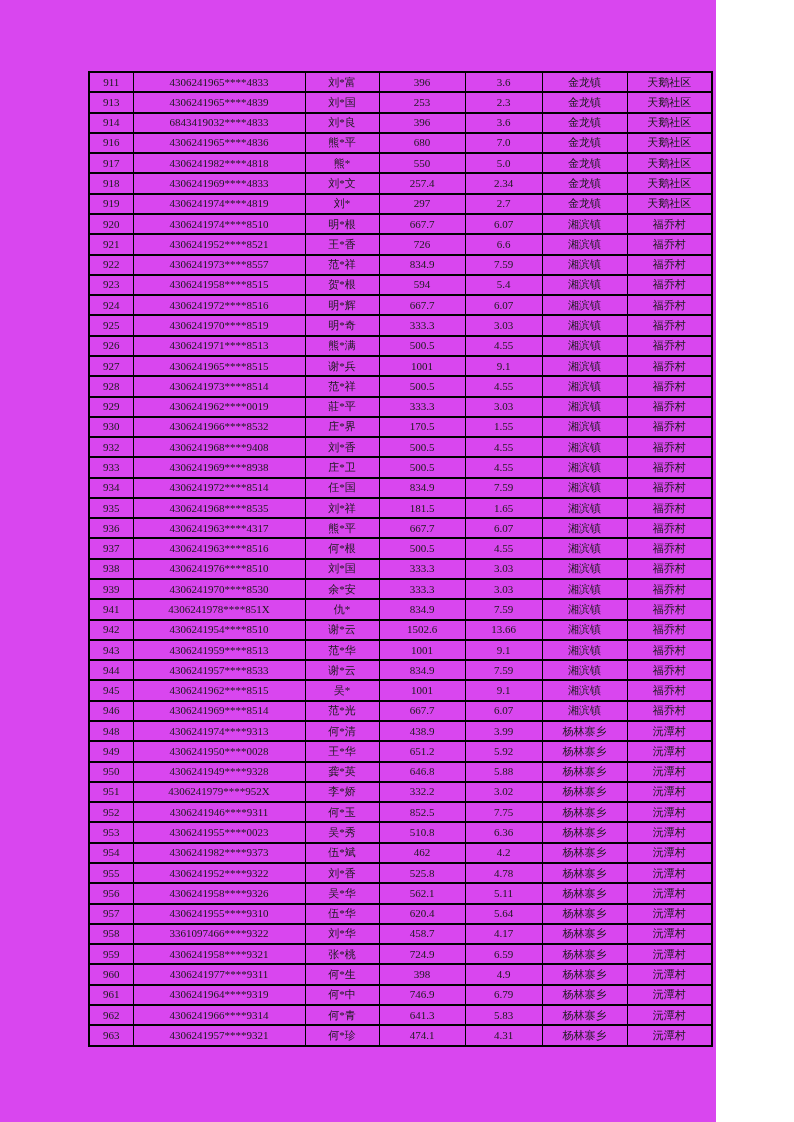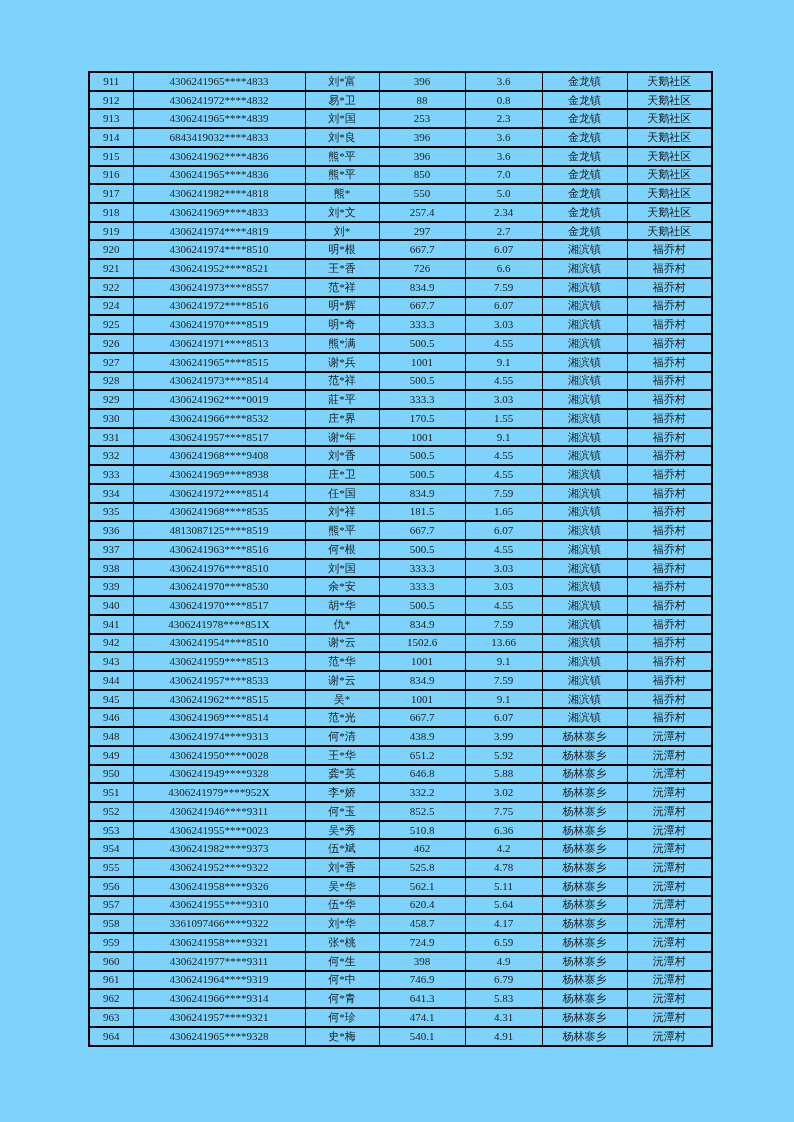--- a/index.html
+++ b/index.html
@@ -4,23 +4,23 @@
 <style>
   * { margin: 0; padding: 0; box-sizing: border-box; }
   html, body {
     width: 794px;
     height: 1122px;
     background: #ffffff;
     font-family: "Liberation Serif", "DejaVu Serif", serif;
   }
   .page {
     position: relative;
-    width: 794px;
+    width: 716px;
     height: 1122px;
-    background: #7dd3fc;
+    background: #d946ef;
     overflow: hidden;
   }
   table.records {
     position: absolute;
     left: 88px;
     top: 71px;
     width: 623px;
     height: 976px;
     border-collapse: collapse;
     table-layout: fixed;
@@ -59,60 +59,42 @@
         <tr>
           <td>911</td>
           <td>4306241965****4833</td>
           <td>刘*富</td>
           <td>396</td>
           <td>3.6</td>
           <td>金龙镇</td>
           <td>天鹅社区</td>
         </tr>
         <tr>
-          <td>912</td>
-          <td>4306241972****4832</td>
-          <td>易*卫</td>
-          <td>88</td>
-          <td>0.8</td>
-          <td>金龙镇</td>
-          <td>天鹅社区</td>
-        </tr>
-        <tr>
           <td>913</td>
           <td>4306241965****4839</td>
           <td>刘*国</td>
           <td>253</td>
           <td>2.3</td>
           <td>金龙镇</td>
           <td>天鹅社区</td>
         </tr>
         <tr>
           <td>914</td>
           <td>6843419032****4833</td>
           <td>刘*良</td>
           <td>396</td>
           <td>3.6</td>
           <td>金龙镇</td>
           <td>天鹅社区</td>
         </tr>
         <tr>
-          <td>915</td>
-          <td>4306241962****4836</td>
-          <td>熊*平</td>
-          <td>396</td>
-          <td>3.6</td>
-          <td>金龙镇</td>
-          <td>天鹅社区</td>
-        </tr>
-        <tr>
           <td>916</td>
           <td>4306241965****4836</td>
           <td>熊*平</td>
-          <td>850</td>
+          <td>680</td>
           <td>7.0</td>
           <td>金龙镇</td>
           <td>天鹅社区</td>
         </tr>
         <tr>
           <td>917</td>
           <td>4306241982****4818</td>
           <td>熊*</td>
           <td>550</td>
           <td>5.0</td>
@@ -158,20 +140,29 @@
         <tr>
           <td>922</td>
           <td>4306241973****8557</td>
           <td>范*祥</td>
           <td>834.9</td>
           <td>7.59</td>
           <td>湘滨镇</td>
           <td>福乔村</td>
         </tr>
         <tr>
+          <td>923</td>
+          <td>4306241958****8515</td>
+          <td>贺*根</td>
+          <td>594</td>
+          <td>5.4</td>
+          <td>湘滨镇</td>
+          <td>福乔村</td>
+        </tr>
+        <tr>
           <td>924</td>
           <td>4306241972****8516</td>
           <td>明*辉</td>
           <td>667.7</td>
           <td>6.07</td>
           <td>湘滨镇</td>
           <td>福乔村</td>
         </tr>
         <tr>
           <td>925</td>
@@ -221,29 +212,20 @@
         <tr>
           <td>930</td>
           <td>4306241966****8532</td>
           <td>庄*界</td>
           <td>170.5</td>
           <td>1.55</td>
           <td>湘滨镇</td>
           <td>福乔村</td>
         </tr>
         <tr>
-          <td>931</td>
-          <td>4306241957****8517</td>
-          <td>谢*年</td>
-          <td>1001</td>
-          <td>9.1</td>
-          <td>湘滨镇</td>
-          <td>福乔村</td>
-        </tr>
-        <tr>
           <td>932</td>
           <td>4306241968****9408</td>
           <td>刘*香</td>
           <td>500.5</td>
           <td>4.55</td>
           <td>湘滨镇</td>
           <td>福乔村</td>
         </tr>
         <tr>
           <td>933</td>
@@ -267,21 +249,21 @@
           <td>935</td>
           <td>4306241968****8535</td>
           <td>刘*祥</td>
           <td>181.5</td>
           <td>1.65</td>
           <td>湘滨镇</td>
           <td>福乔村</td>
         </tr>
         <tr>
           <td>936</td>
-          <td>4813087125****8519</td>
+          <td>4306241963****4317</td>
           <td>熊*平</td>
           <td>667.7</td>
           <td>6.07</td>
           <td>湘滨镇</td>
           <td>福乔村</td>
         </tr>
         <tr>
           <td>937</td>
           <td>4306241963****8516</td>
           <td>何*根</td>
@@ -302,29 +284,20 @@
         <tr>
           <td>939</td>
           <td>4306241970****8530</td>
           <td>余*安</td>
           <td>333.3</td>
           <td>3.03</td>
           <td>湘滨镇</td>
           <td>福乔村</td>
         </tr>
         <tr>
-          <td>940</td>
-          <td>4306241970****8517</td>
-          <td>胡*华</td>
-          <td>500.5</td>
-          <td>4.55</td>
-          <td>湘滨镇</td>
-          <td>福乔村</td>
-        </tr>
-        <tr>
           <td>941</td>
           <td>4306241978****851X</td>
           <td>仇*</td>
           <td>834.9</td>
           <td>7.59</td>
           <td>湘滨镇</td>
           <td>福乔村</td>
         </tr>
         <tr>
           <td>942</td>
@@ -508,24 +481,15 @@
         </tr>
         <tr>
           <td>963</td>
           <td>4306241957****9321</td>
           <td>何*珍</td>
           <td>474.1</td>
           <td>4.31</td>
           <td>杨林寨乡</td>
           <td>沅潭村</td>
         </tr>
-        <tr>
-          <td>964</td>
-          <td>4306241965****9328</td>
-          <td>史*梅</td>
-          <td>540.1</td>
-          <td>4.91</td>
-          <td>杨林寨乡</td>
-          <td>沅潭村</td>
-        </tr>
       </tbody>
   </table>
 </div>
 
 </body></html>

